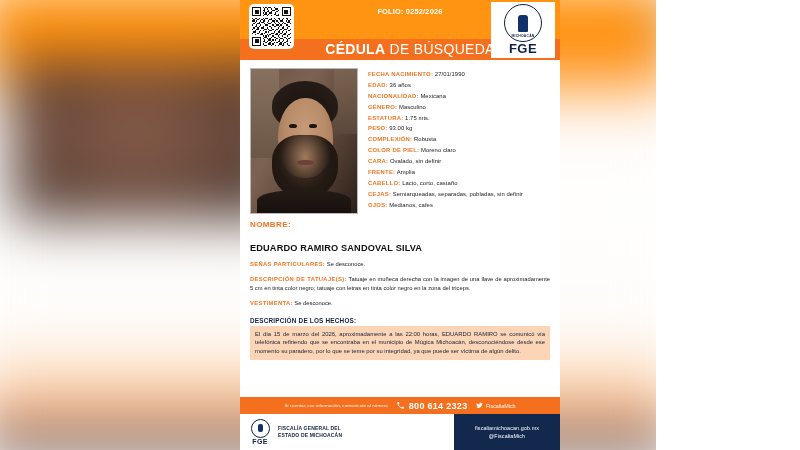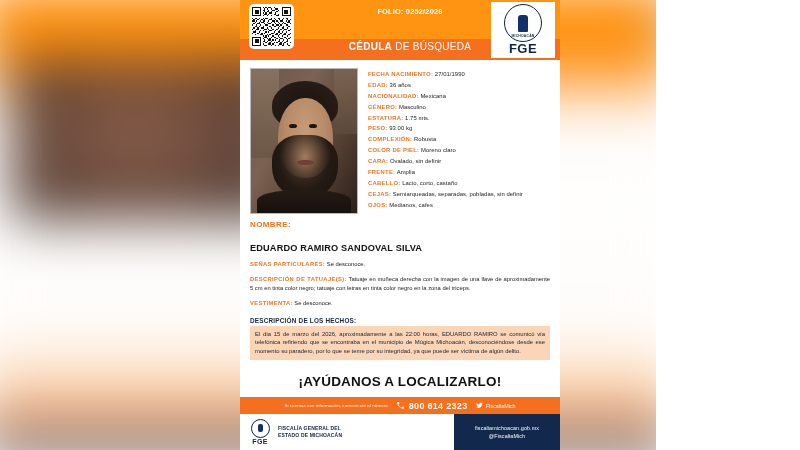--- a/index.html
+++ b/index.html
@@ -114,21 +114,21 @@
     letter-spacing: .2px;
     line-height: 13.5px;
     white-space: nowrap;
   }
   .cedula {
     position: absolute;
     left: 75px; top: 41px;
     width: 190px;
     text-align: center;
     color: #ffffff;
-    font-size: 10px;
+    font-size: 14px;
     letter-spacing: .3px;
     z-index: 2;
     white-space: nowrap;
   }
   .cedula b { font-weight: bold; }
 
   .seal {
     position: absolute;
     right: 5px; top: 2px;
     width: 64px; height: 56px;
@@ -765,21 +765,20 @@
         <span class="lbl">DESCRIPCIÓN DE TATUAJE(S):</span><span>  Tatuaje en muñeca derecha con la imagen de una llave de aproximadamente 5 cm en tinta color negro; tatuaje con letras en tinta color negro en la zona del triceps.</span>
       </div>
 
       <div class="para">
         <span class="lbl">VESTIMENTA:</span><span> Se desconoce.</span>
       </div>
 
       <div class="hechos-title">DESCRIPCIÓN DE LOS HECHOS:</div>
       <div class="hechos-box">El día 15 de marzo del 2026, aproximadamente a las 22:00 horas, EDUARDO RAMIRO se comunicó vía telefónica refiriendo que se encontraba en el municipio de Múgica Michoacán, desconociéndose desde ese momento su paradero, por lo que se teme por su integridad, ya que puede ser víctima de algún delito.</div>
 
-      <div class="help">¡AYÚDANOS A LOCALIZARLO!</div>
     </div>
 
     <div class="contact">
       <span class="small">Si cuentas con información, comunícate al número</span>
       <span class="phone">
         <span class="ic">
           <svg width="7" height="7" viewBox="0 0 24 24" fill="#ffffff">
             <path d="M6.6 10.8c1.8 3.5 4.7 6.4 8.2 8.2l2.7-2.7c.4-.4.9-.5 1.3-.3 1.2.4 2.5.6 3.8.6.6 0 1 .4 1 1V22c0 .6-.4 1-1 1C10.9 23 1 13.1 1 1c0-.6.4-1 1-1h4.4c.6 0 1 .4 1 1 0 1.3.2 2.6.6 3.8.1.4 0 .9-.3 1.3l-2.7 2.7z"></path>
           </svg>
         </span>

